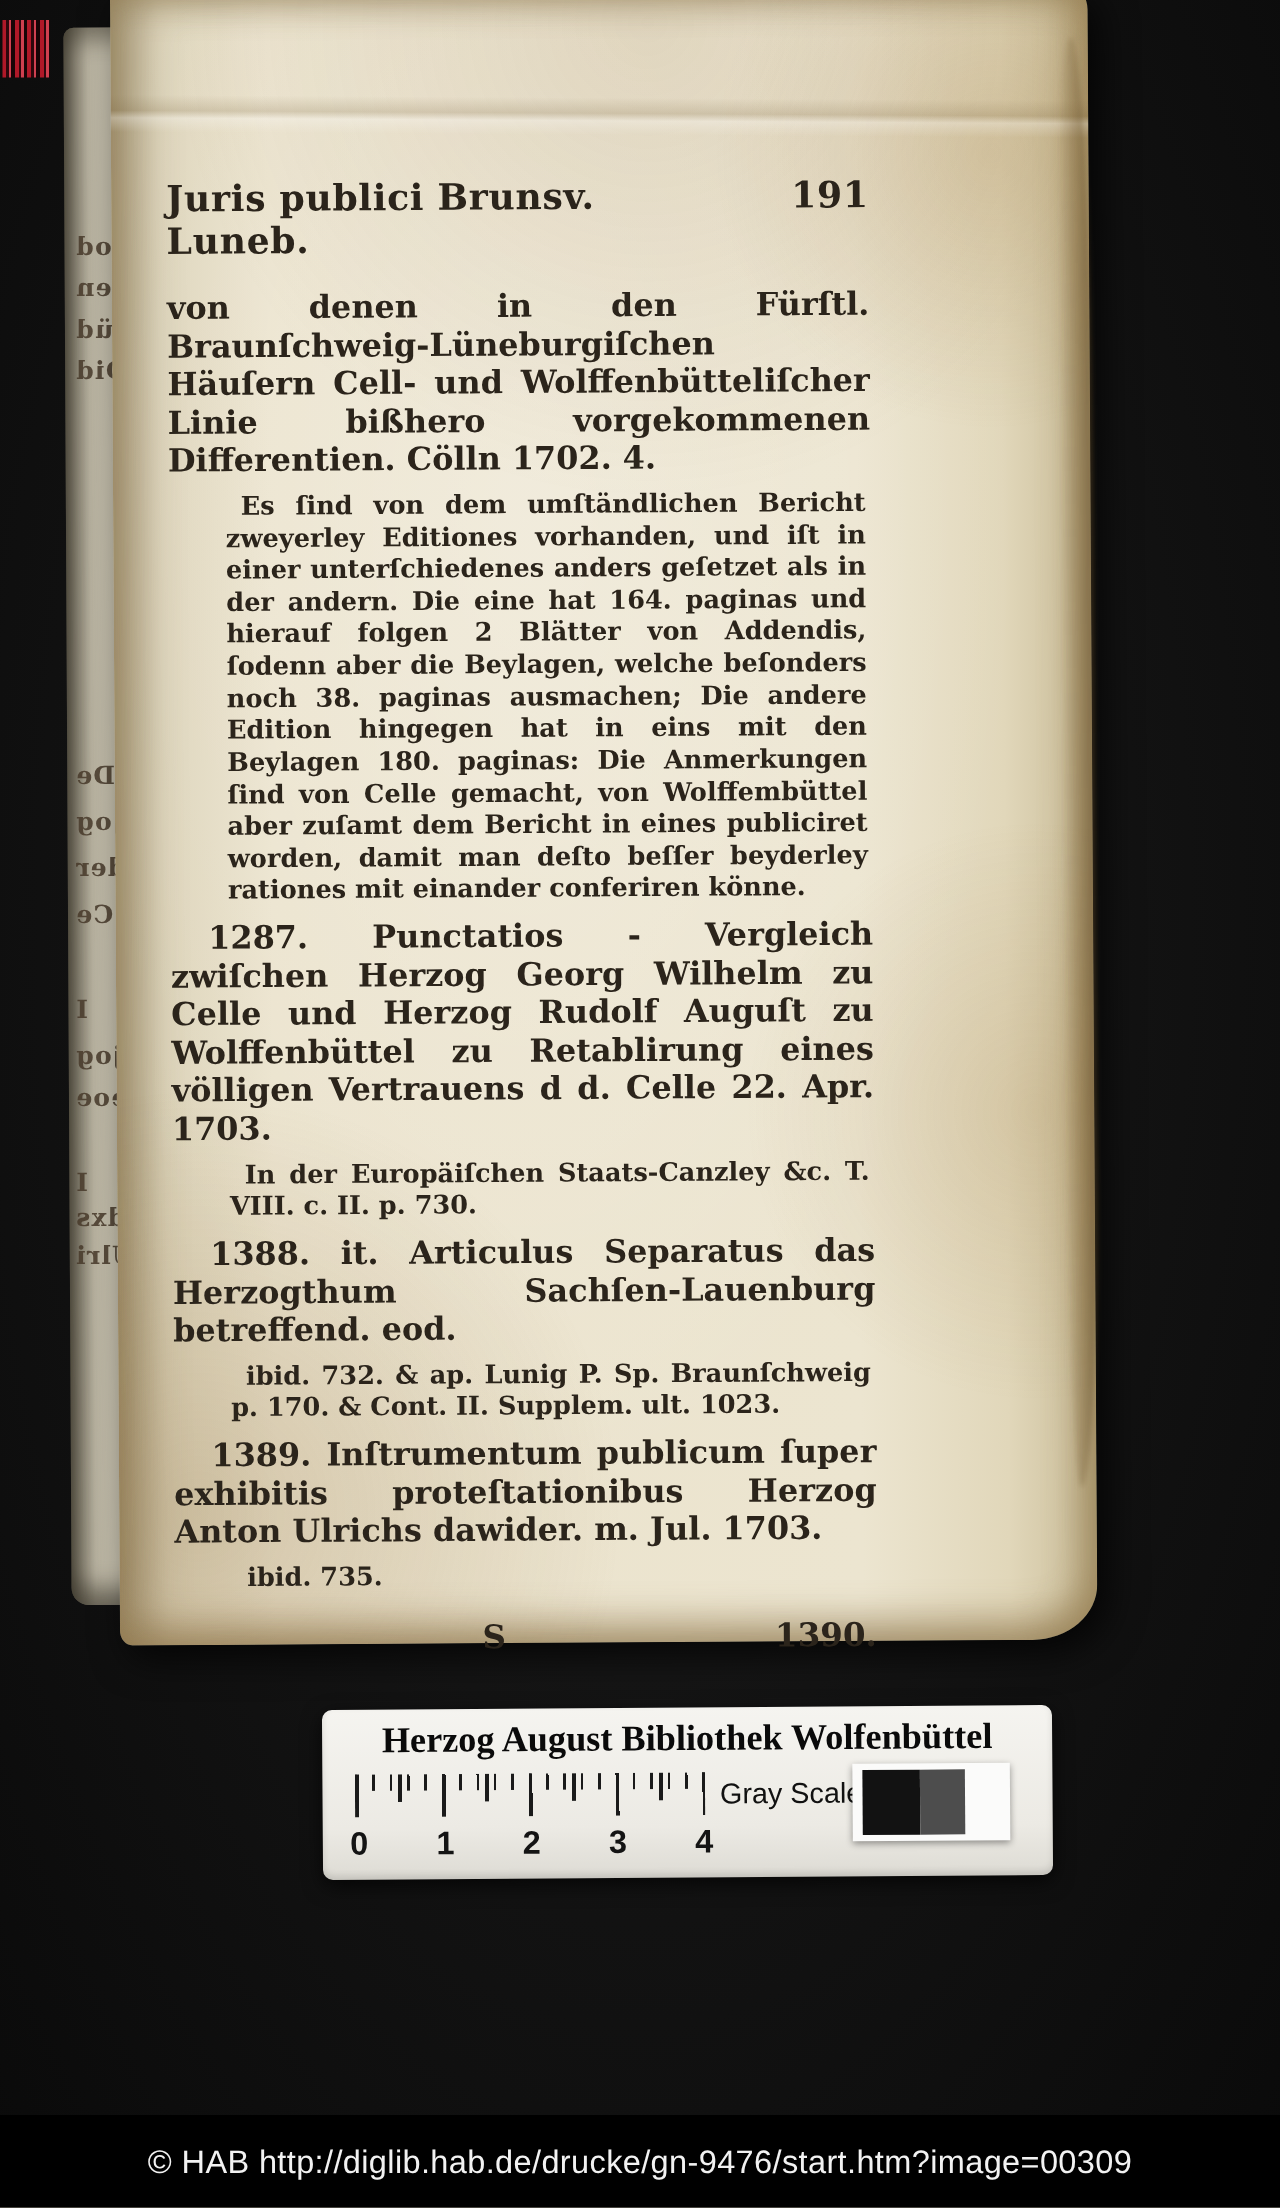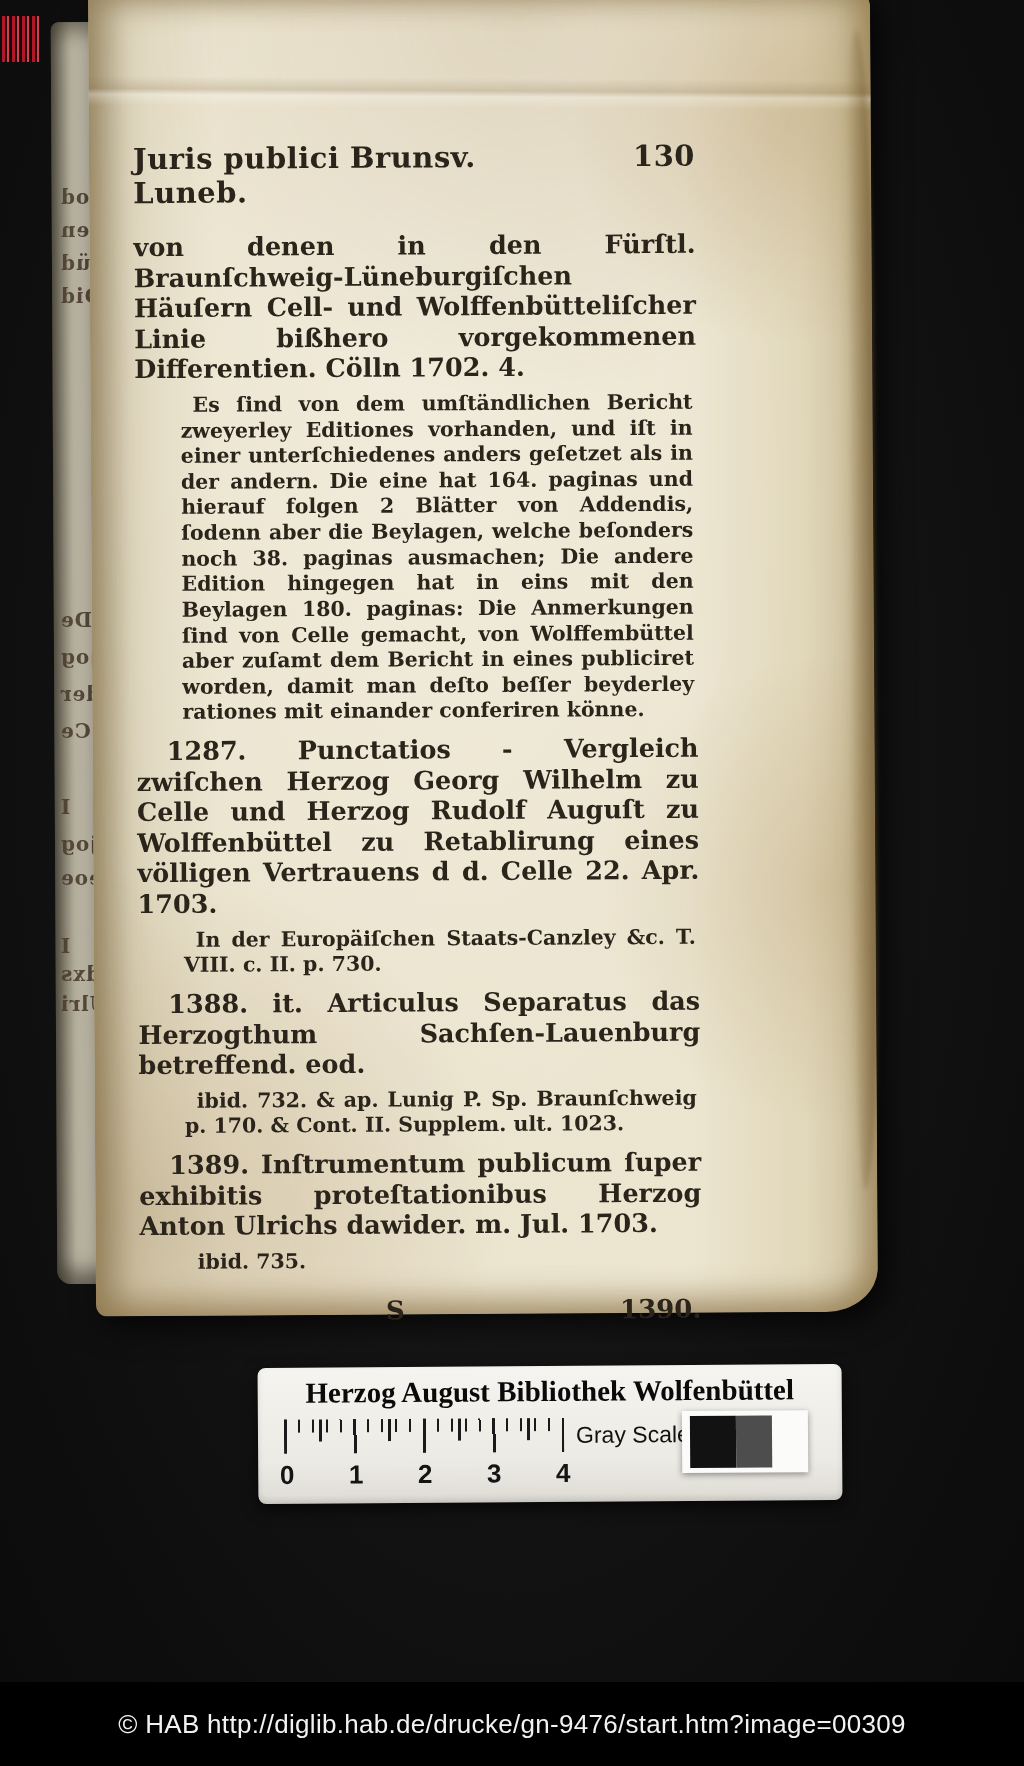--- a/index.html
+++ b/index.html
@@ -129,21 +129,21 @@
   }
   .patches{
     position:absolute;left:424px;top:46px;width:126px;height:62px;
     background:#fbfbfa;box-shadow:0 2px 6px rgba(0,0,0,.4);
   }
   .patch-black{position:absolute;left:8px;top:5px;width:46px;height:52px;background:#121212;}
   .patch-gray{position:absolute;left:54px;top:5px;width:36px;height:52px;background:#4d4d4d;}
 
   
   .footer-bar{
-    position:absolute;left:0;bottom:0;width:100%;height:84px;background:#000;
+    position:absolute;left:0;bottom:0;width:100%;height:74px;background:#000;
     display:flex;align-items:center;justify-content:center;
   }
   .credit{
     color:#f2f2f2;font-family:"Liberation Sans",sans-serif;font-size:26px;letter-spacing:.3px;
   }
 
   
   .barcode-top{
     position:absolute;left:2px;top:16px;width:38px;height:46px;
     background:repeating-linear-gradient(90deg,#b01828 0 3px,#2d070c 3px 5px,#d04050 5px 7px,#170406 7px 10px);
@@ -182,21 +182,21 @@
   </div>
 
   <div class="main-page">
     <div class="page-texture"></div>
     <div class="crease"></div>
     <div class="deckle-right"></div>
 
     <div class="text-block">
       <div class="header-row">
         <span>Juris publici Brunsv. Luneb.</span>
-        <span>130</span>
+        <span>191</span>
       </div>
 
       <p class="p-main">von denen in den Fürſtl. Braunſchweig-Lüneburgiſchen Häuſern Cell- und Wolffenbütteliſcher Linie bißhero vorgekommenen Differentien. Cölln 1702. 4.</p>
       <p class="p-note">Es ſind von dem umſtändlichen Bericht zweyerley Editiones vorhanden, und iſt in einer unterſchiedenes anders geſetzet als in der andern. Die eine hat 164. paginas und hierauf folgen 2 Blätter von Addendis, ſodenn aber die Beylagen, welche beſonders noch 38. paginas ausmachen; Die andere Edition hingegen hat in eins mit den Beylagen 180. paginas: Die Anmerkungen ſind von Celle gemacht, von Wolffembüttel aber zuſamt dem Bericht in eines publiciret worden, damit man deſto beſſer beyderley rationes mit einander conferiren könne.</p>
       <p class="p-main p-num">1287. Punctatios - Vergleich zwiſchen Herzog Georg Wilhelm zu Celle und Herzog Rudolf Auguſt zu Wolffenbüttel zu Retablirung eines völligen Vertrauens d d. Celle 22. Apr. 1703.</p>
       <p class="p-note">In der Europäiſchen Staats-Canzley &amp;c. T. VIII. c. II. p. 730.</p>
       <p class="p-main p-num">1388. it. Articulus Separatus das Herzogthum Sachſen-Lauenburg betreffend. eod.</p>
       <p class="p-note">ibid. 732. &amp; ap. Lunig P. Sp. Braunſchweig p. 170. &amp; Cont. II. Supplem. ult. 1023.</p>
       <p class="p-main p-num">1389. Inſtrumentum publicum ſuper exhibitis proteſtationibus Herzog Anton Ulrichs dawider. m. Jul. 1703.</p>
       <p class="p-note">ibid. 735.</p>

